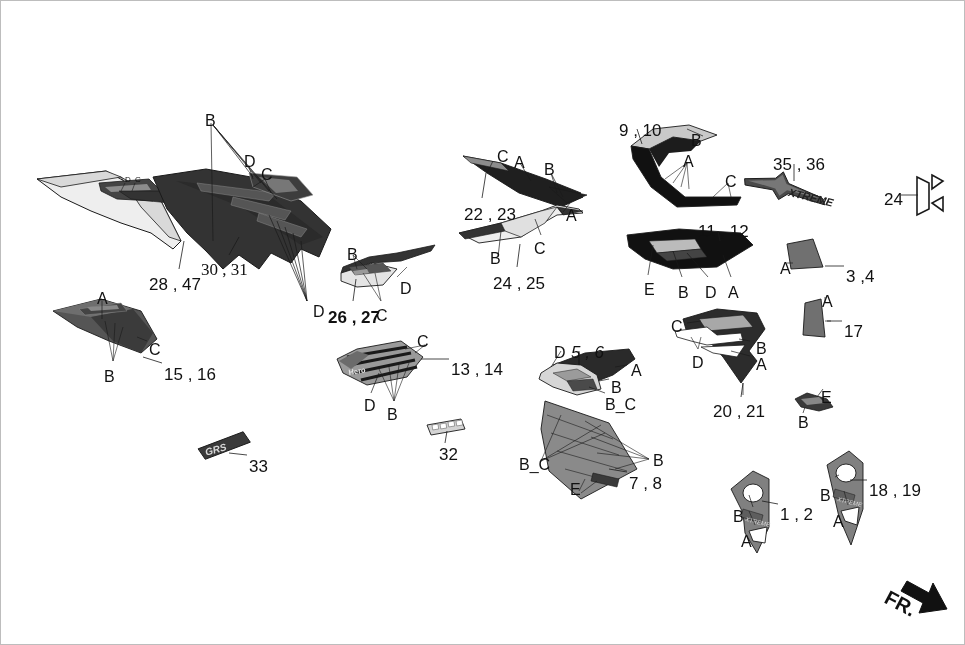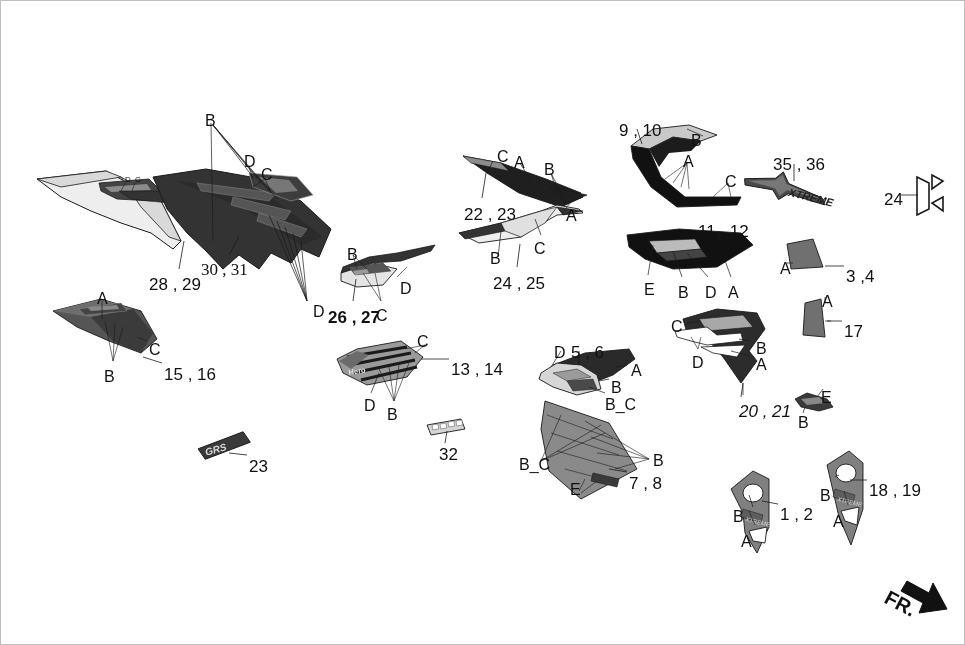--- a/index.html
+++ b/index.html
@@ -303,37 +303,37 @@
         <line x1="626" y1="471" x2="608" y2="468"></line>
         <line x1="740" y1="396" x2="742" y2="382"></line>
         <line x1="246" y1="454" x2="228" y2="452"></line>
         <line x1="444" y1="442" x2="446" y2="430"></line>
         <line x1="777" y1="503" x2="761" y2="500"></line>
         <line x1="866" y1="479" x2="849" y2="479"></line>
       </g>
   </svg>
 
   <div id="labels">
-      <div class="lbl num" style="left: 148px; top: 275px;">28 , 29</div>
+      <div class="lbl num" style="left: 148px; top: 275px;">28 , 47</div>
       <div class="lbl num" style="left: 200px; top: 260px; font-family: Liberation Serif, serif;">30 , 31</div>
       <div class="lbl num" style="left: 327px; top: 308px; font-weight: bold;">26 , 27</div>
       <div class="lbl num" style="left: 463px; top: 205px;">22 , 23</div>
       <div class="lbl num" style="left: 492px; top: 274px;">24 , 25</div>
       <div class="lbl num" style="left: 618px; top: 121px;">9 , 10</div>
       <div class="lbl num" style="left: 697px; top: 222px;">11 , 12</div>
       <div class="lbl num" style="left: 772px; top: 155px;">35 , 36</div>
       <div class="lbl num" style="left: 883px; top: 190px;">24</div>
       <div class="lbl num" style="left: 845px; top: 267px;">3 ,4</div>
       <div class="lbl num" style="left: 843px; top: 322px;">17</div>
       <div class="lbl num" style="left: 163px; top: 365px;">15 , 16</div>
       <div class="lbl num" style="left: 450px; top: 360px;">13 , 14</div>
-      <div class="lbl num" style="left: 570px; top: 343px;">5 , 6</div>
+      <div class="lbl num" style="left: 570px; top: 343px; font-style: italic;">5 , 6</div>
       <div class="lbl num" style="left: 628px; top: 474px;">7 , 8</div>
-      <div class="lbl num" style="left: 738px; top: 402px; font-style: italic;">20 , 21</div>
-      <div class="lbl num" style="left: 248px; top: 457px;">23</div>
+      <div class="lbl num" style="left: 712px; top: 402px;">20 , 21</div>
+      <div class="lbl num" style="left: 248px; top: 457px;">33</div>
       <div class="lbl num" style="left: 438px; top: 445px;">32</div>
       <div class="lbl num" style="left: 779px; top: 505px;">1 , 2</div>
       <div class="lbl num" style="left: 868px; top: 481px;">18 , 19</div>
       <div class="lbl cal" style="left: 204px; top: 112px;">B</div>
       <div class="lbl cal" style="left: 243px; top: 153px;">D</div>
       <div class="lbl cal" style="left: 260px; top: 166px;">C</div>
       <div class="lbl cal" style="left: 312px; top: 303px;">D</div>
       <div class="lbl cal-sm" style="left: 124px; top: 175px;">D</div>
       <div class="lbl cal-sm" style="left: 134px; top: 175px;">C</div>
       <div class="lbl cal" style="left: 346px; top: 246px;">B</div>

